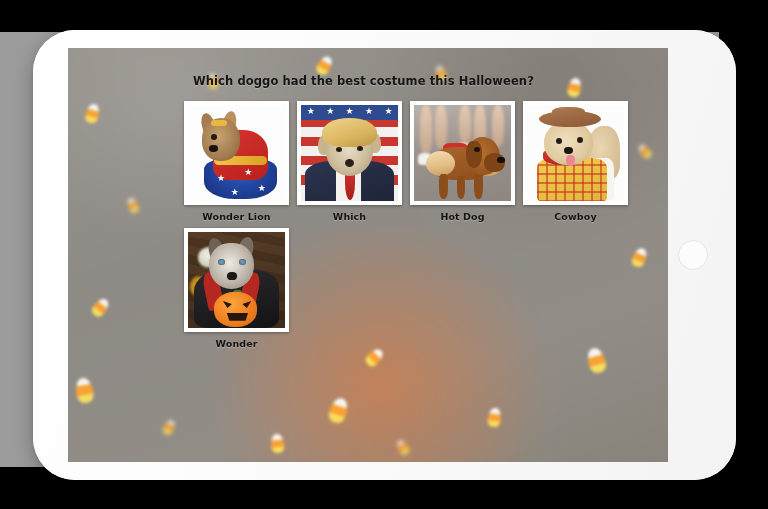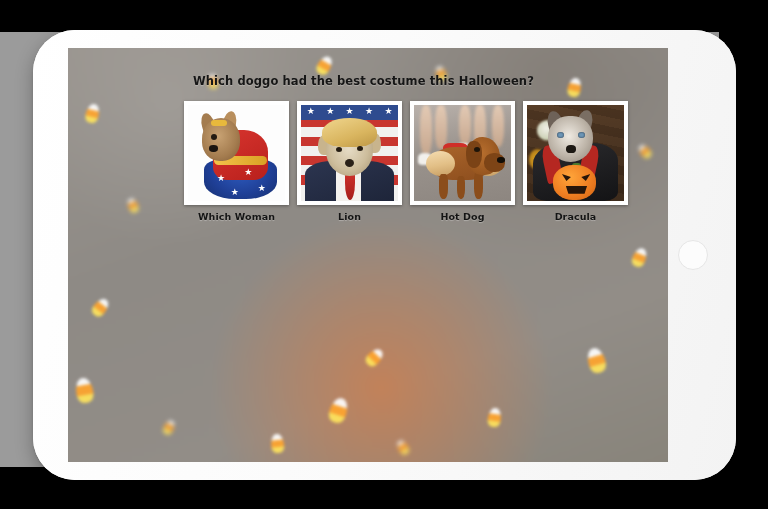--- a/index.html
+++ b/index.html
@@ -431,21 +431,21 @@
                 <div class="el ww-tiara"></div>
                 <div class="el ww-star" style="left:30%; top:72%;">★</div>
                 <div class="el ww-star" style="left:58%; top:66%;">★</div>
                 <div class="el ww-star" style="left:44%; top:86%;">★</div>
                 <div class="el ww-star" style="left:72%; top:82%;">★</div>
                 <div class="el" style="left:24%; top:30%; width:6px; height:6px; border-radius:50%; background:#241b12;"></div>
                 <div class="el" style="left:22%; top:42%; width:9px; height:7px; border-radius:45%; background:#1a1410;"></div>
               </div>
             </div>
           </div>
-          <div class="caption">Which Woman</div>
+          <div class="caption">Wonder Lion</div>
         </div>
 
         <div class="option">
           <div class="thumb">
             <div class="photo">
               <div class="ph">
                 <div class="el tr-flag"></div>
                 <div class="el tr-canton"></div>
                 <div class="el tr-star" style="left:6%;  top:2%;">★</div>
                 <div class="el tr-star" style="left:26%; top:2%;">★</div>
@@ -458,21 +458,21 @@
                 <div class="el tr-shirt"></div>
                 <div class="el tr-tie"></div>
                 <div class="el tr-head"></div>
                 <div class="el tr-hair"></div>
                 <div class="el tr-eye" style="left:36%; top:44%;"></div>
                 <div class="el tr-eye" style="left:58%; top:43%;"></div>
                 <div class="el tr-nose" style="left:45%; top:56%;"></div>
               </div>
             </div>
           </div>
-          <div class="caption">Lion</div>
+          <div class="caption">Which</div>
         </div>
 
         <div class="option">
           <div class="thumb">
             <div class="photo">
               <div class="ph">
                 <div class="el hd-bg"></div>
                 <div class="el hd-blur-leg" style="left:6%;  top:0%;  width:13%; height:52%;"></div>
                 <div class="el hd-blur-leg" style="left:22%; top:0%;  width:12%; height:46%;"></div>
                 <div class="el hd-blur-leg" style="left:46%; top:0%;  width:13%; height:42%;"></div>
@@ -492,20 +492,41 @@
                 <div class="el hd-snout"></div>
                 <div class="el" style="left:62%; top:44%; width:6px; height:5px; border-radius:50%; background:#1d1409;"></div>
                 <div class="el" style="left:86%; top:54%; width:8px; height:6px; border-radius:45%; background:#120d06;"></div>
               </div>
             </div>
           </div>
           <div class="caption">Hot Dog</div>
         </div>
 
 
+        <div class="option">
+          <div class="thumb">
+            <div class="photo">
+              <div class="ph">
+                <div class="el cb-bg"></div>
+                <div class="el cb-body-r"></div>
+                <div class="el cb-white"></div>
+                <div class="el cb-vest"></div>
+                <div class="el cb-bandana"></div>
+                <div class="el cb-head"></div>
+                <div class="el cb-hat-crown"></div>
+                <div class="el cb-hat"></div>
+                <div class="el cb-eye" style="left:30%; top:34%;"></div>
+                <div class="el cb-eye" style="left:52%; top:33%;"></div>
+                <div class="el cb-nose" style="left:38%; top:44%;"></div>
+                <div class="el cb-tongue" style="left:40%; top:52%;"></div>
+              </div>
+            </div>
+          </div>
+          <div class="caption">Cowboy</div>
+        </div>
 
         <div class="option">
           <div class="thumb">
             <div class="photo">
               <div class="ph">
                 <div class="el dr-bg"></div>
                 <div class="el dr-dark"></div>
                 <div class="el dr-flowers"></div>
                 <div class="el dr-mums"></div>
                 <div class="el dr-cape"></div>
@@ -518,21 +539,21 @@
                 <div class="el dr-eye" style="left:53%; top:28%;"></div>
                 <div class="el dr-nose" style="left:40%; top:42%;"></div>
                 <div class="el dr-stem"></div>
                 <div class="el dr-pumpkin"></div>
                 <div class="dr-pf" style="left:36%; top:72%; width:9px; height:7px; clip-path: polygon(0 0,100% 40%,50% 100%);"></div>
                 <div class="dr-pf" style="left:56%; top:72%; width:9px; height:7px; clip-path: polygon(100% 0,0 40%,50% 100%);"></div>
                 <div class="dr-pf" style="left:40%; top:84%; width:22%; height:8px; clip-path: polygon(0 0,100% 0,88% 100%,12% 100%);"></div>
               </div>
             </div>
           </div>
-          <div class="caption">Dracula</div>
+          <div class="caption">Wonder</div>
         </div>
 
 
       </div>
 
 
     </div>
   </div>
 </div>
 

